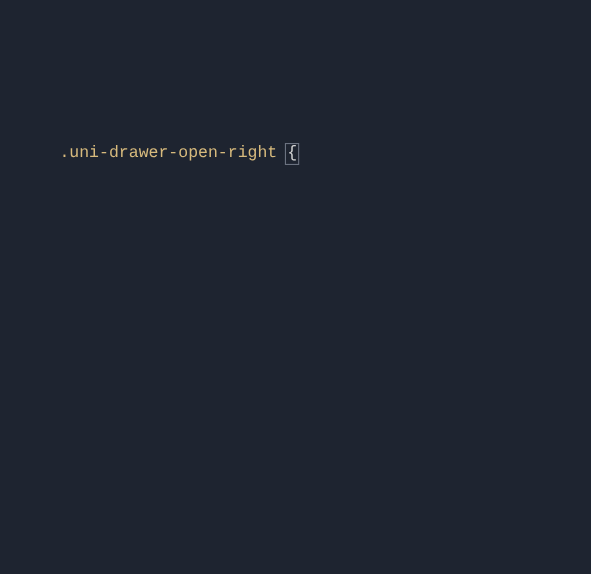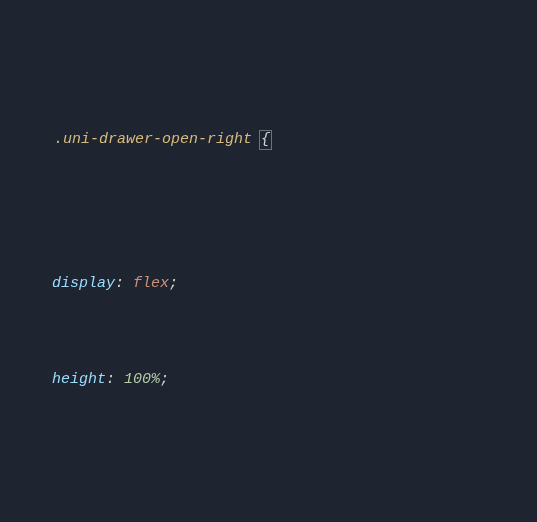--- a/index.html
+++ b/index.html
@@ -12,21 +12,20 @@
     padding: 8px 0;
     width: 537px;
     height: 522px;
     overflow: hidden;
   }
   .editor { white-space: pre; }
   .line {
     padding: 0 18px;
     min-height: 24px;
     position: relative;
-    font-style: italic;
   }
   .indent-1 { text-indent: 34px; }
 
   .tok-punct   { color: #d4d4d4; }
   .tok-sel     { color: #d7ba7d; }
   .tok-brace   { color: #d4d4d4; }
   .tok-prop    { color: #9cdcfe; }
   .tok-val     { color: #ce9178; }
   .tok-num     { color: #b5cea8; }
 
@@ -43,23 +42,21 @@
 <body>
 
 <div class="editor">
 
   
   <div class="line">
     <span class="tok-sel">.uni-drawer-open-right</span><span class="tok-punct"> </span><span class="tok-brace brace-box">{</span>
   </div>
 
   
-  <div class="line indent-1"><span class="tok-prop">display</span><span class="tok-punct">: </span><span class="tok-val">flex</span><span class="tok-punct">;</span></div>
 
-  <div class="line indent-1"><span class="tok-prop">height</span><span class="tok-punct">: </span><span class="tok-num">100%</span><span class="tok-punct">;</span></div>
 
 
   
 
   
 
   
 
   
 

